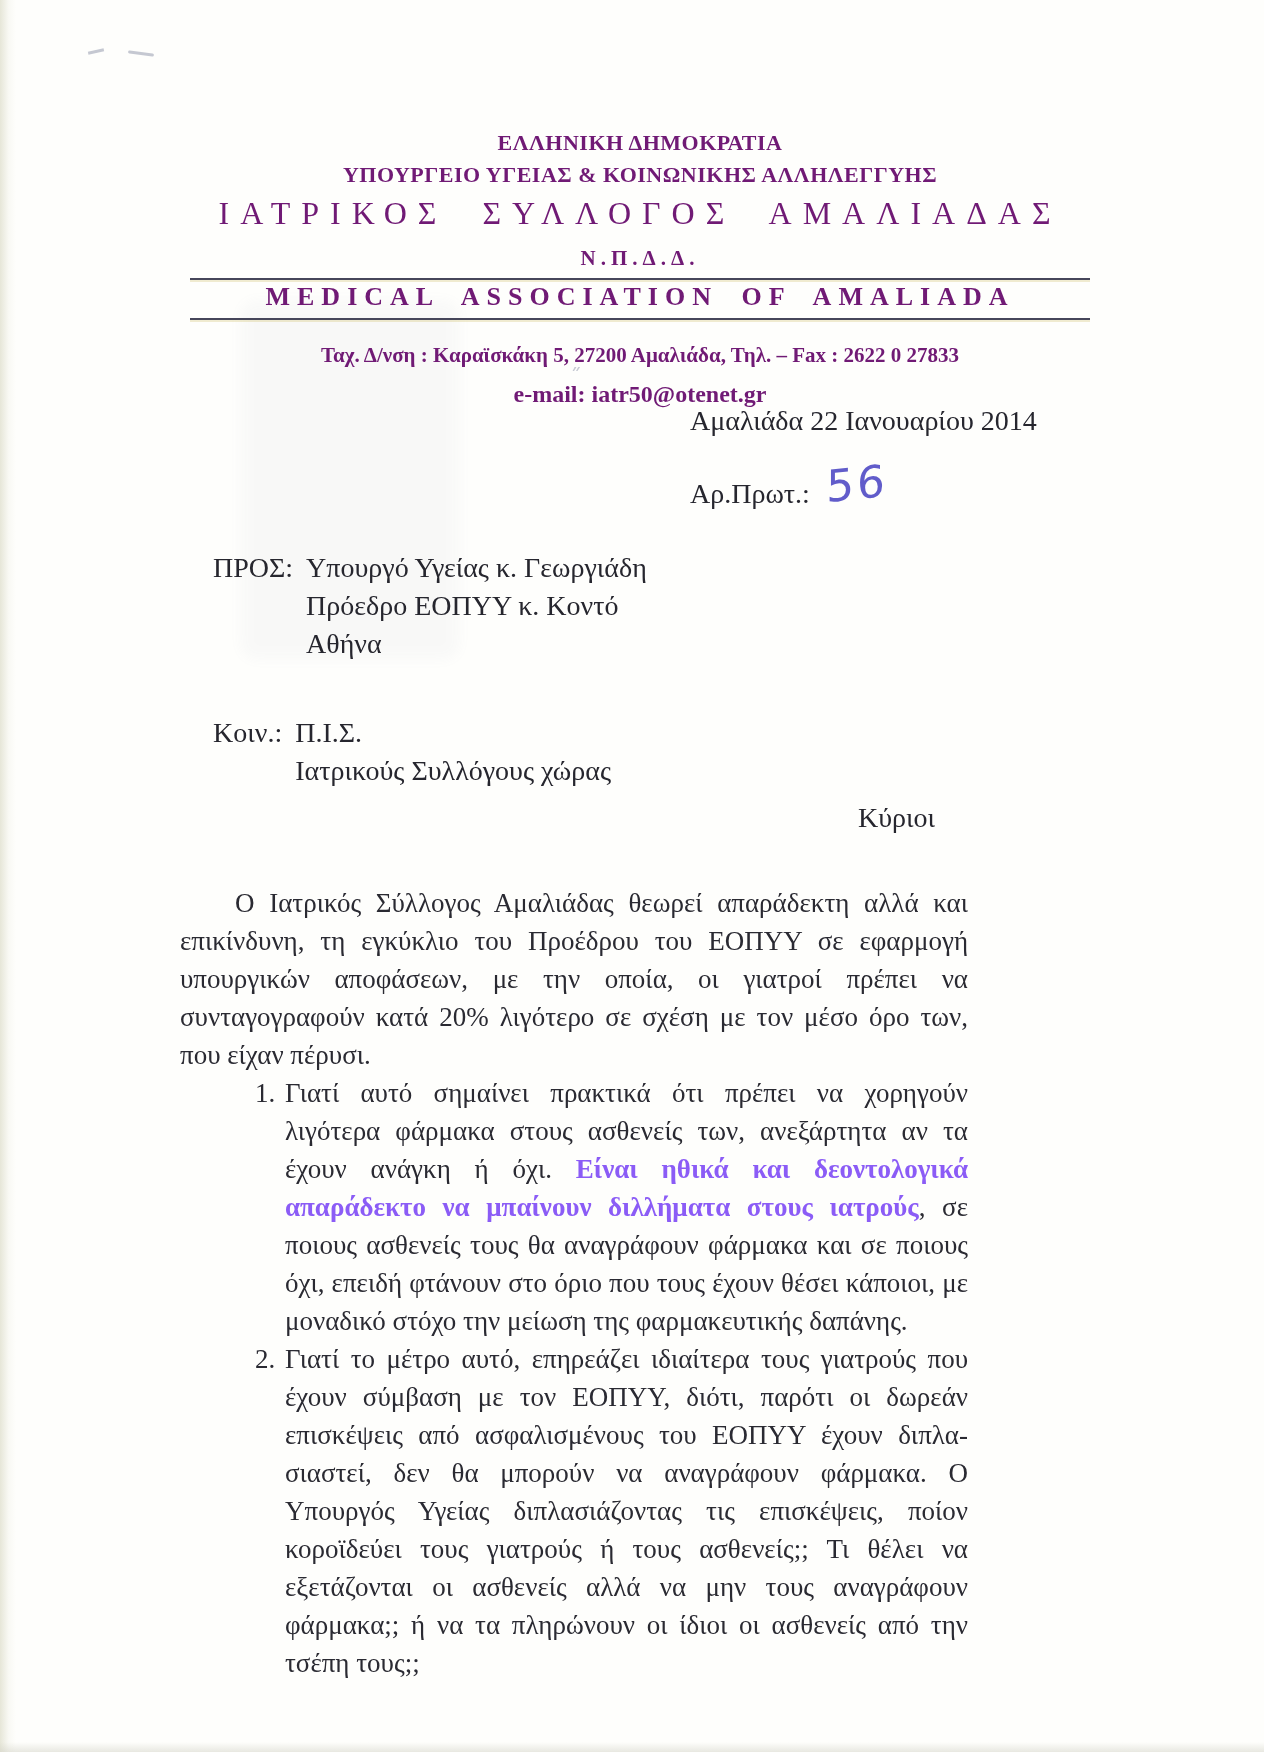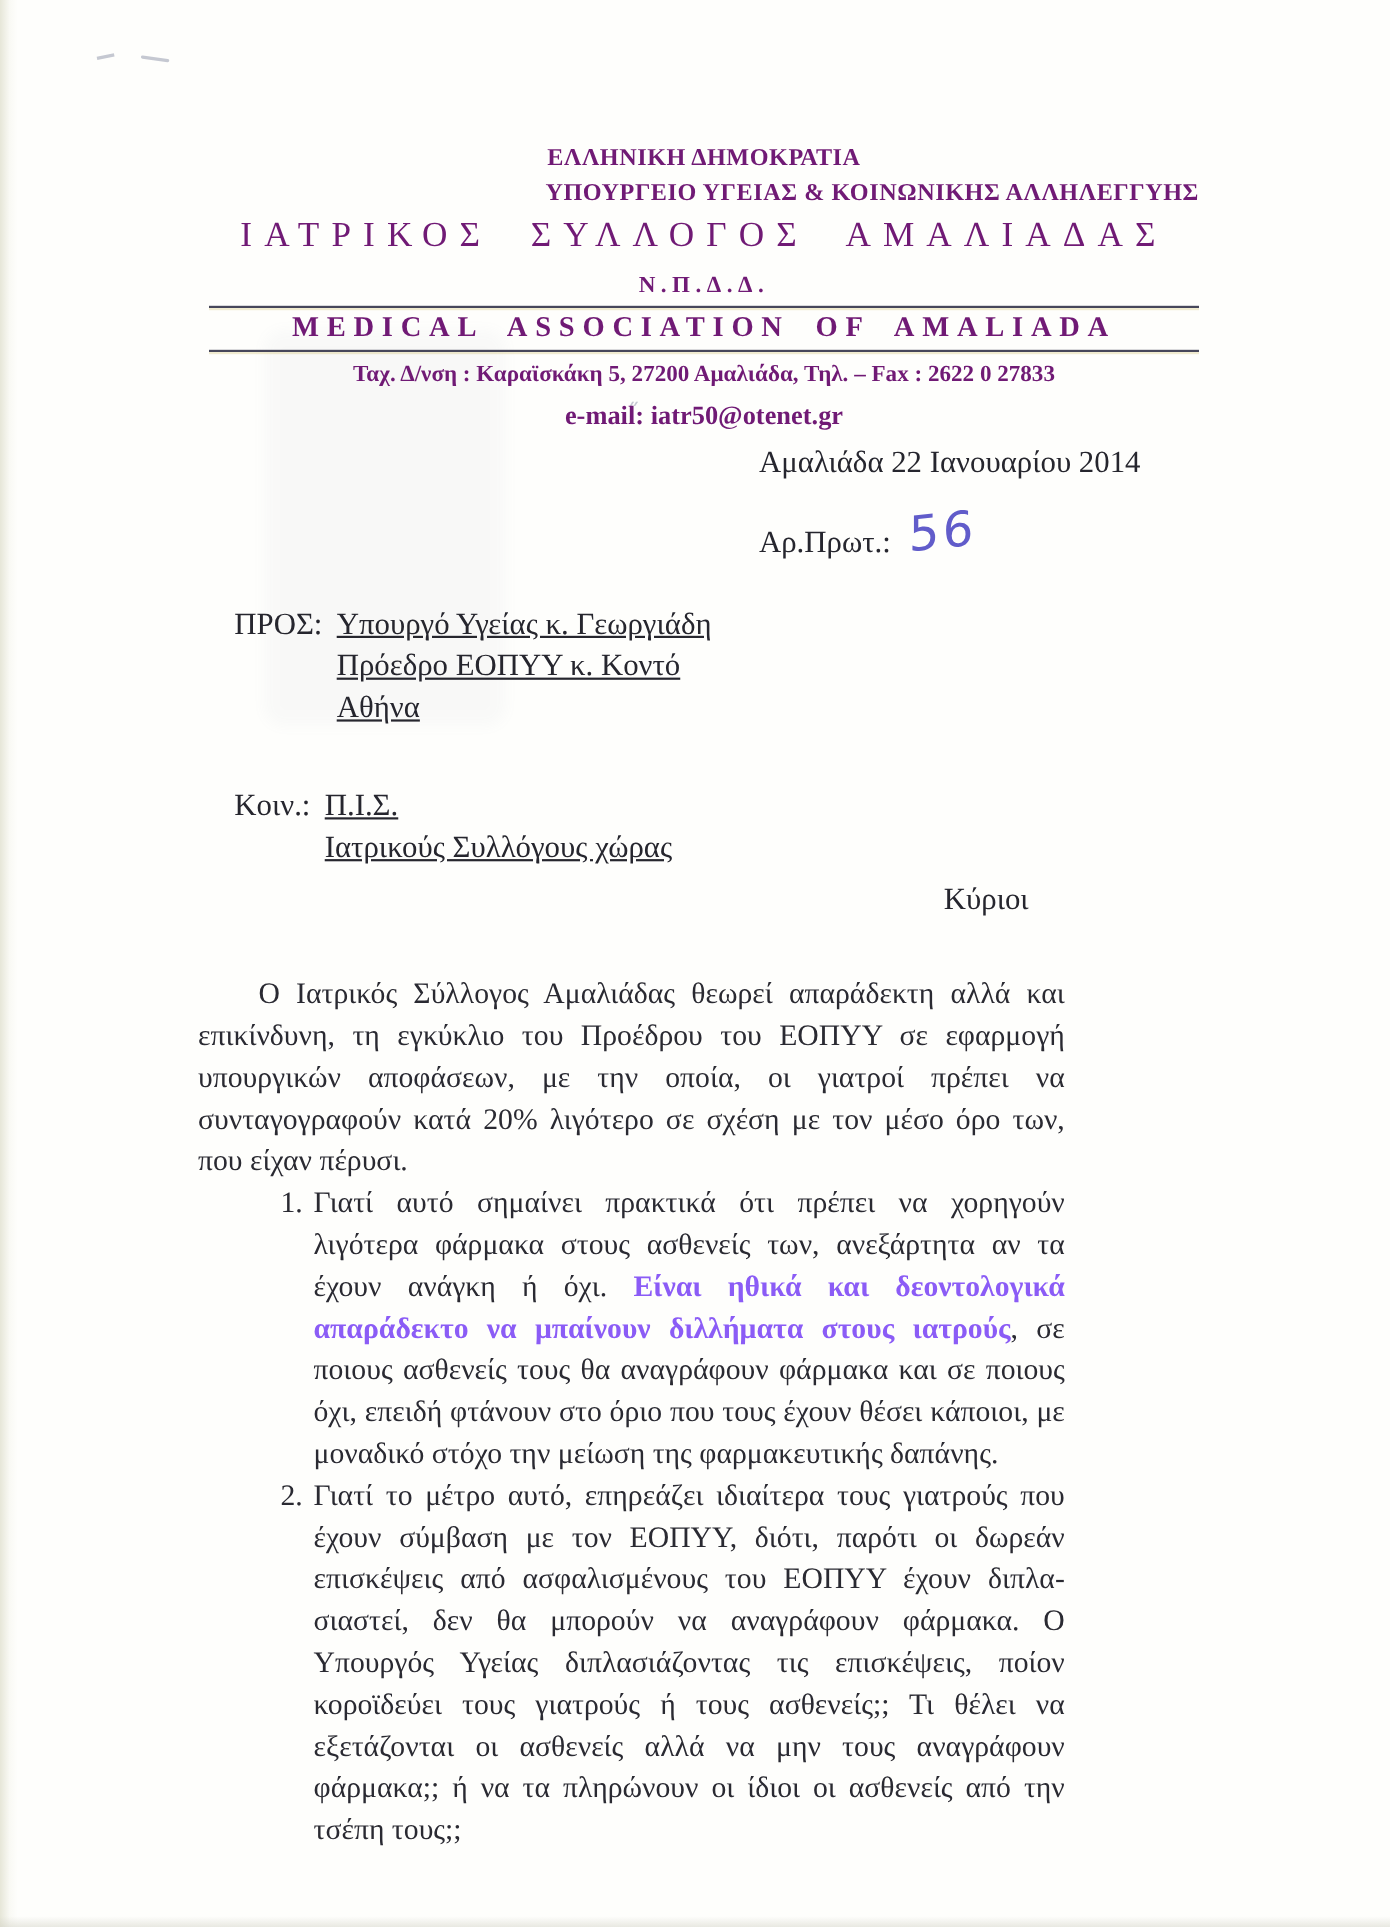--- a/index.html
+++ b/index.html
@@ -32,47 +32,47 @@
     position:absolute;left:570px;top:364px;
     font-size:22px;color:#b9bdc9;letter-spacing:4px;opacity:.8;
     font-family:"DejaVu Sans",sans-serif;
   }
   
   .letterhead{
     position:absolute;left:190px;top:130px;width:900px;
     text-align:center;color:#701a75;
   }
   .lh-line1{font-size:22px;font-weight:bold;letter-spacing:.5px;line-height:26px;}
-  .lh-line2{font-size:22px;font-weight:bold;letter-spacing:.5px;line-height:26px;margin-top:6px;text-align:right;}
+  .lh-line2{font-size:22px;font-weight:bold;letter-spacing:.5px;line-height:26px;margin-top:6px;}
   .lh-org-gr{font-size:32px;font-weight:500;letter-spacing:11px;word-spacing:16px;line-height:30px;margin-top:10px;}
   .lh-org-type{font-size:21px;font-weight:bold;letter-spacing:5px;line-height:28px;margin-top:16px;}
   .lh-rule{
     border-top:2px solid #46465a;
     box-shadow:0 2px 0 rgba(205,185,95,.28);
     margin-top:6px;
   }
   .lh-org-en{font-size:26px;font-weight:bold;letter-spacing:7px;word-spacing:10px;line-height:30px;margin-top:2px;}
-  .lh-address{font-size:21px;font-weight:bold;line-height:26px;margin-top:6px;}
+  .lh-address{font-size:21px;font-weight:bold;line-height:26px;margin-top:22px;}
   .lh-email{font-size:24px;font-weight:bold;line-height:26px;margin-top:13px;}
   
   .dateline{position:absolute;left:690px;top:405px;font-size:28px;}
   .protocol{position:absolute;left:690px;top:473px;font-size:28px;}
   .protocol-num{
     display:inline-block;margin-left:16px;
     font-family:"DejaVu Sans",sans-serif;
     font-size:44px;font-weight:400;line-height:30px;
     transform:rotate(-6deg) skewX(-6deg);
     position:relative;top:-4px;letter-spacing:3px;opacity:.92;
   }
   
   .recip{position:absolute;display:flex;font-size:28px;line-height:38px;}
   .to-block{left:213px;top:549px;}
   .cc-block{left:213px;top:714px;}
   .recip-label{white-space:nowrap;margin-right:13px;}
-  .recip-lines .line{white-space:nowrap;text-decoration:underline;}
+  .recip-lines .line{white-space:nowrap;}
   
   .salutation{position:absolute;left:858px;top:802px;font-size:28px;}
   
   .letter-body{
     position:absolute;left:180px;top:884px;width:788px;
     font-size:27px;line-height:38px;text-align:justify;color:#2a2a32;
   }
   .intro{margin:0;text-indent:55px;}
   .numbered-list{margin:0;}
   .body-item{position:relative;padding-left:105px;}

